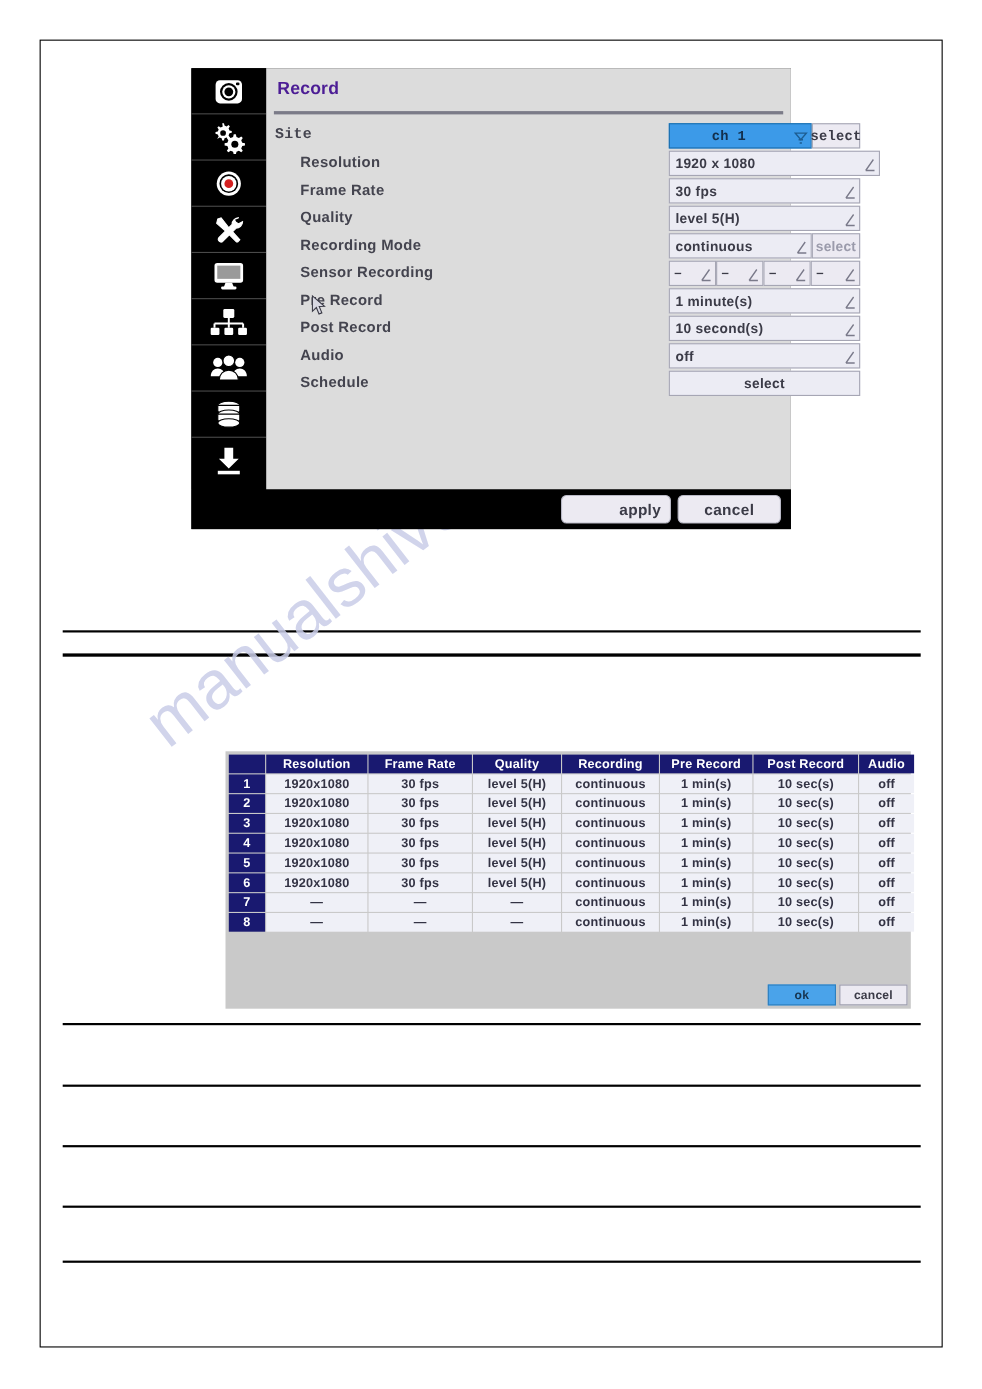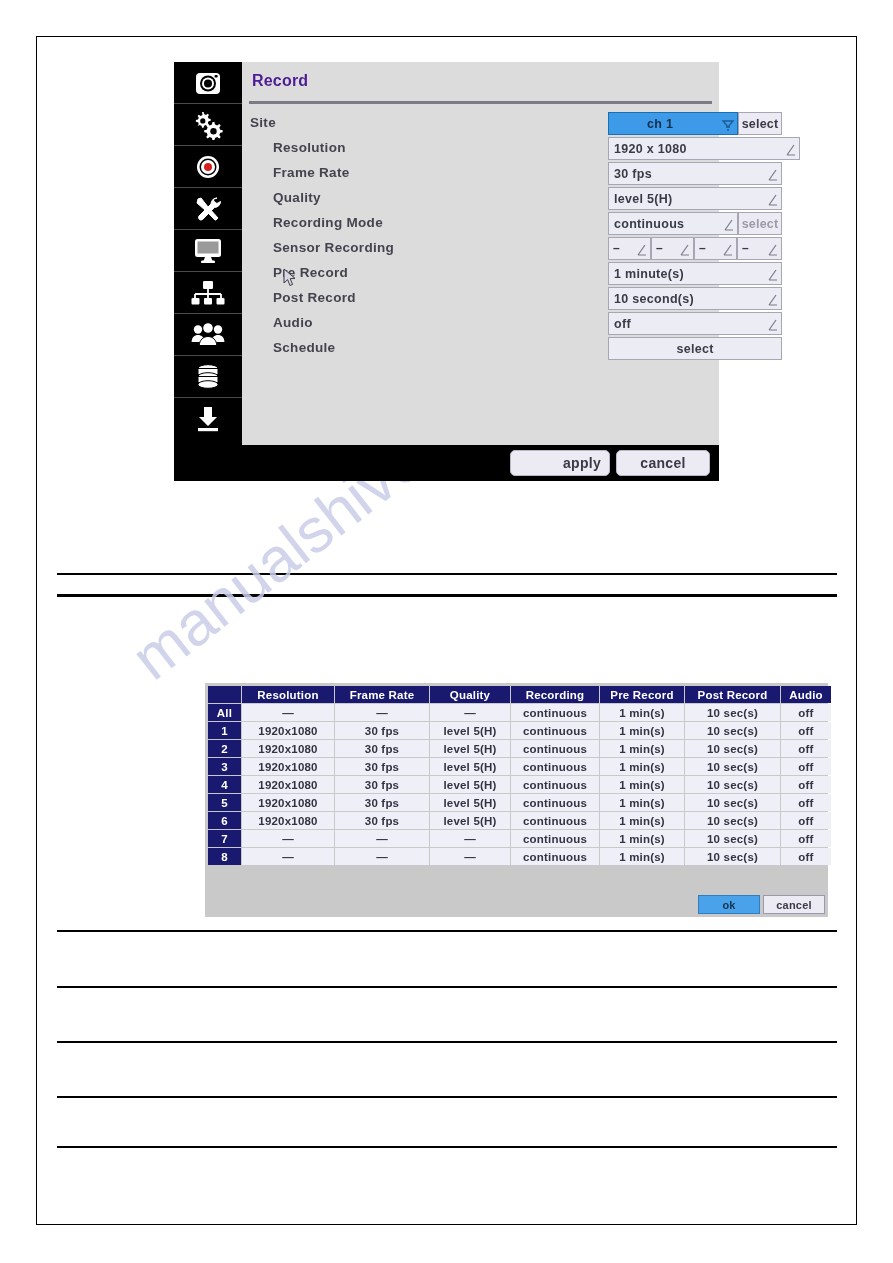--- a/index.html
+++ b/index.html
@@ -385,21 +385,21 @@
           <rect x="3" y="23" width="20" height="3.2" fill="#fff"></rect>
         </svg>
       </span>
     </div>
   </div>
 
   <div id="osd-body">
     <div id="osd-title">Record</div>
     <div id="osd-title-rule"></div>
 
-    <div class="row" style="top:50px;">
+    <div class="row" style="top:50px;font-family:Liberation Mono, monospace;">
       <div class="row-label lbl-0">Site</div>
       <div class="field sel" style="left:366px;width:130px;padding-left:33px;">
         <span class="val">ch 1</span>
         <span class="edit-glyph">
           <svg width="14" height="15" viewBox="0 0 14 15">
             <path d="M2 3 h10 l-5 6 z" fill="none" stroke="#1d5d91" stroke-width="1.3"></path>
             <path d="M5 9 h4 M6 12 h2" stroke="#1d5d91" stroke-width="1.3"></path>
           </svg>
         </span>
       </div>
@@ -566,30 +566,20 @@
         <th>Frame Rate</th>
         <th>Quality</th>
         <th>Recording</th>
         <th>Pre Record</th>
         <th>Post Record</th>
         <th>Audio</th>
       </tr>
     </thead>
     <tbody id="ct-body">
         <tr>
-          <td class="rowhdr">All</td>
-          <td>—</td>
-          <td>—</td>
-          <td>—</td>
-          <td>continuous</td>
-          <td>1 min(s)</td>
-          <td>10 sec(s)</td>
-          <td>off</td>
-        </tr>
-        <tr>
           <td class="rowhdr">1</td>
           <td>1920x1080</td>
           <td>30 fps</td>
           <td>level 5(H)</td>
           <td>continuous</td>
           <td>1 min(s)</td>
           <td>10 sec(s)</td>
           <td>off</td>
         </tr>
         <tr>

